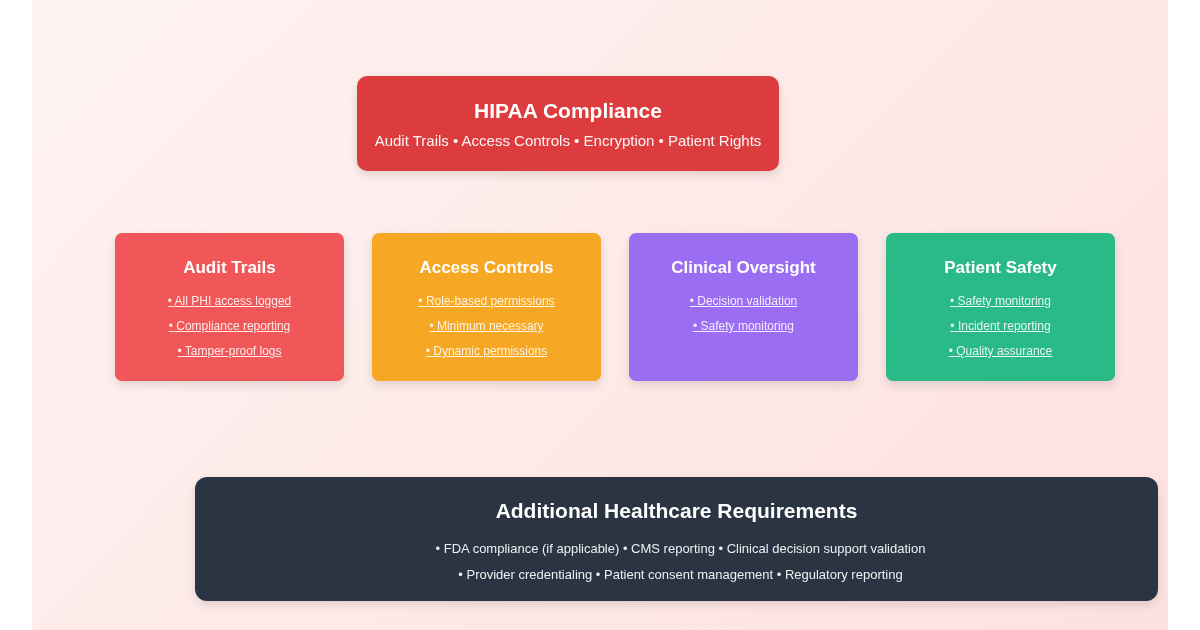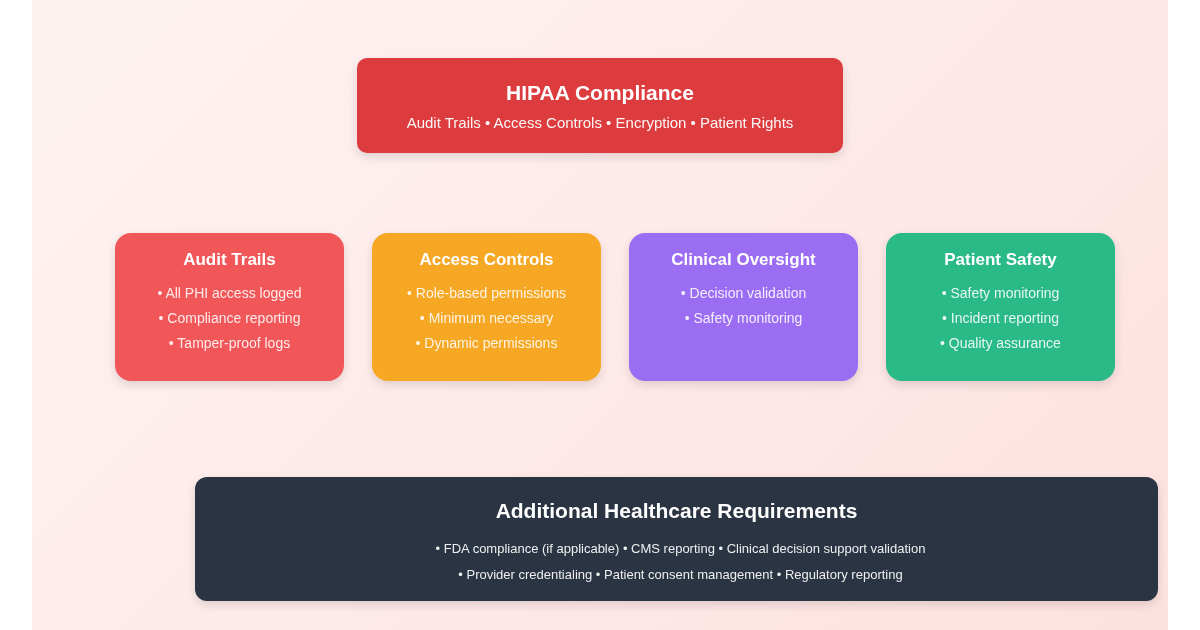--- a/index.html
+++ b/index.html
@@ -25,22 +25,22 @@
   }
   .card {
     position: absolute;
     box-sizing: border-box;
     color: #ffffff;
     text-align: center;
     box-shadow: 0 4px 10px rgba(0,0,0,0.12);
   }
   .root-card {
     left: 325px;
-    top: 58px;
-    width: 486px;
+    top: 76px;
+    width: 422px;
     height: 95px;
     border-radius: 10px;
     display: flex;
     flex-direction: column;
     align-items: center;
     justify-content: center;
     gap: 9px;
   }
   .root-title {
     font-size: 21px;
@@ -56,37 +56,38 @@
     position: absolute;
     left: 83px;
     top: 233px;
     display: flex;
     gap: 28px;
   }
   .pillar-card {
     position: relative;
     width: 229px;
     height: 148px;
-    border-radius: 16px;
+    border-radius: 7px;
     box-sizing: border-box;
     color: #ffffff;
     text-align: center;
-    padding-top: 16px;
+    padding-top: 24px;
     box-shadow: 0 4px 10px rgba(0,0,0,0.12);
   }
   .pillar-title {
     font-size: 17px;
     font-weight: bold;
     line-height: 21px;
     margin-bottom: 11px;
   }
   .pillar-item {
-    font-size: 14px;
+    font-size: 12px;
     line-height: 25px;
     color: rgba(255,255,255,0.88);
+    text-decoration: underline;
   }
   .footer-card {
     left: 163px;
     top: 477px;
     width: 963px;
     height: 124px;
     border-radius: 12px;
     padding-top: 21px;
   }
   .footer-title {

